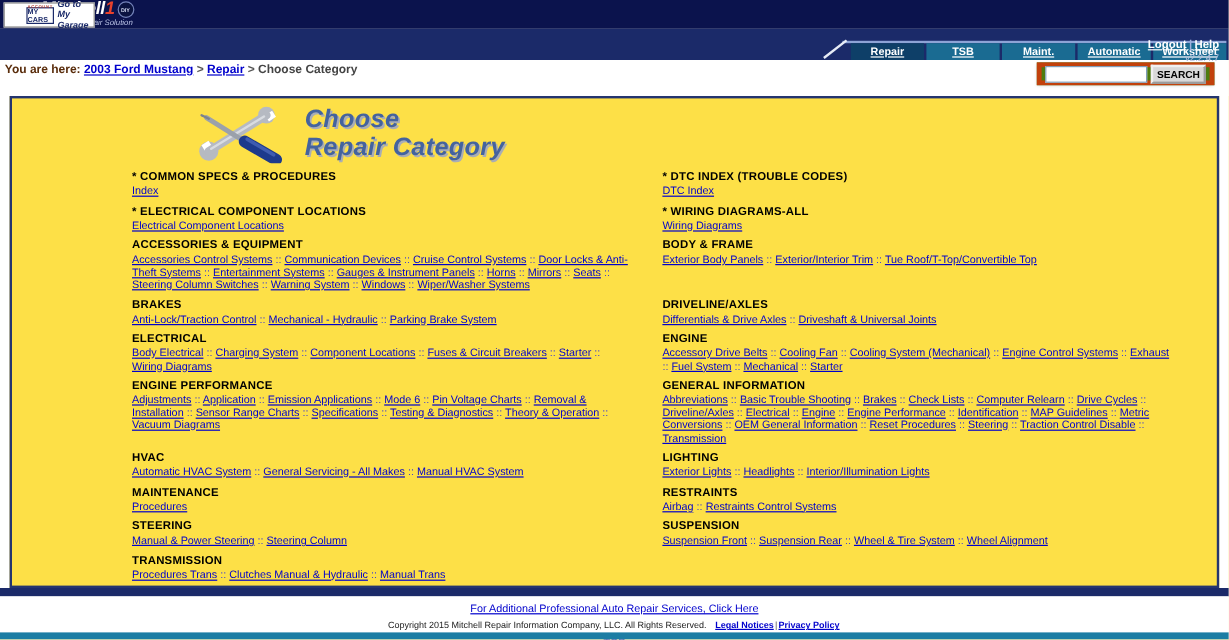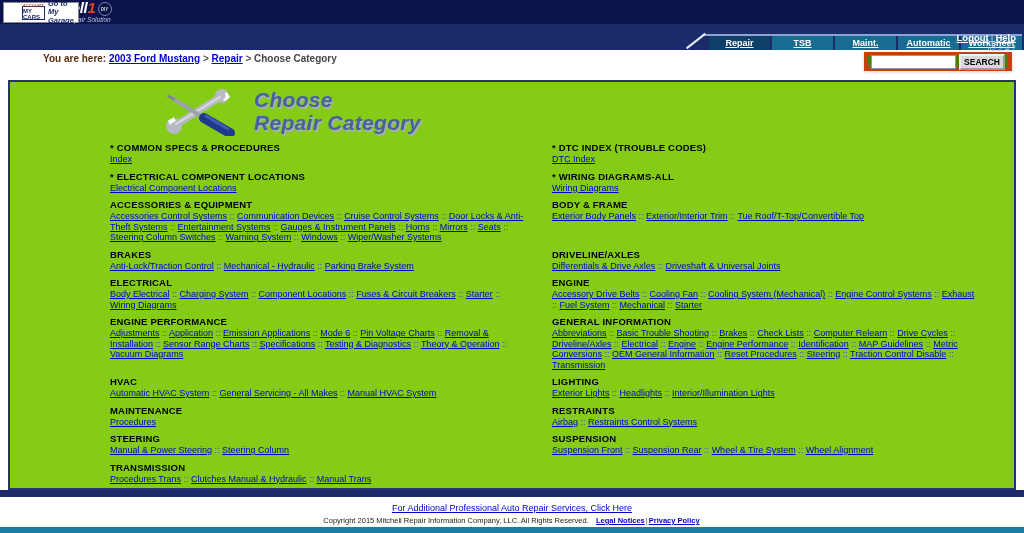--- a/index.html
+++ b/index.html
@@ -48,39 +48,39 @@
   .tab {
     width:61px; height:14px; background:#1a6b92; color:#fff; font-size:9px; font-weight:bold;
     text-align:center; line-height:14px; text-decoration:underline;
   }
   .tab.active { background:#0e3f68; }
   .tab-understrip { position:absolute; left:700px; top:50px; width:164px; height:4px; background:#2b3d77; }
 
   
   .crumb-row { position:absolute; left:0; top:50px; width:1024px; height:30px; background:#fff; }
   .breadcrumb { position:absolute; left:4px; top:3px; font-size:10px; white-space:nowrap; }
-  .bc-prefix { color:#5a2d0c; font-weight:bold;margin-left:39px; }
+  .bc-prefix { color:#5a2d0c; font-weight:bold; }
   .bc-link { color:#0000cc; font-weight:bold; }
   .bc-sep { color:#555; font-weight:bold; }
   .bc-current { color:#444; font-weight:bold; }
   .search-panel {
     position:absolute; top:52px; right:12px; width:148px; height:19px; background:#4d7c0f;
     border:4px solid #c2410c; box-shadow:0 1px 3px rgba(0,0,0,.18);
     display:flex; align-items:center; gap:3px; padding:0 3px; z-index:5;
   }
   .search-input { flex:1; height:14px; border:1px solid #7f9db9; font-size:9px; padding:0 2px; min-width:0; }
   .search-btn {
     height:16px; background:#d9d9d9; border:2px outset #f0f0f0; font-size:8.5px; font-weight:bold;
     color:#000; padding:0 3px; cursor:pointer; font-family:"Liberation Sans",sans-serif;
   }
 
   
   .main-panel {
     position:absolute; left:8px; top:80px; width:1008px; height:410px;
-    background:#84cc16; border:2px solid #24356f;
+    background:#fde047; border:2px solid #24356f;
   }
   .page-header { position:absolute; left:150px; top:4px; display:flex; align-items:center; }
   .tools-icon { width:82px; height:50px; }
   .page-title { margin-left:12px; font-size:21px; font-weight:bold; font-style:italic;
     color:#44639e; line-height:23px; text-shadow:1.5px 1.5px 0 #a9adb5; letter-spacing:.3px; }
 
   
   .category-grid {
     position:absolute; left:100px; top:60px; width:890px;
     display:grid; grid-template-columns:442px 448px; row-gap:6px; align-items:start;

